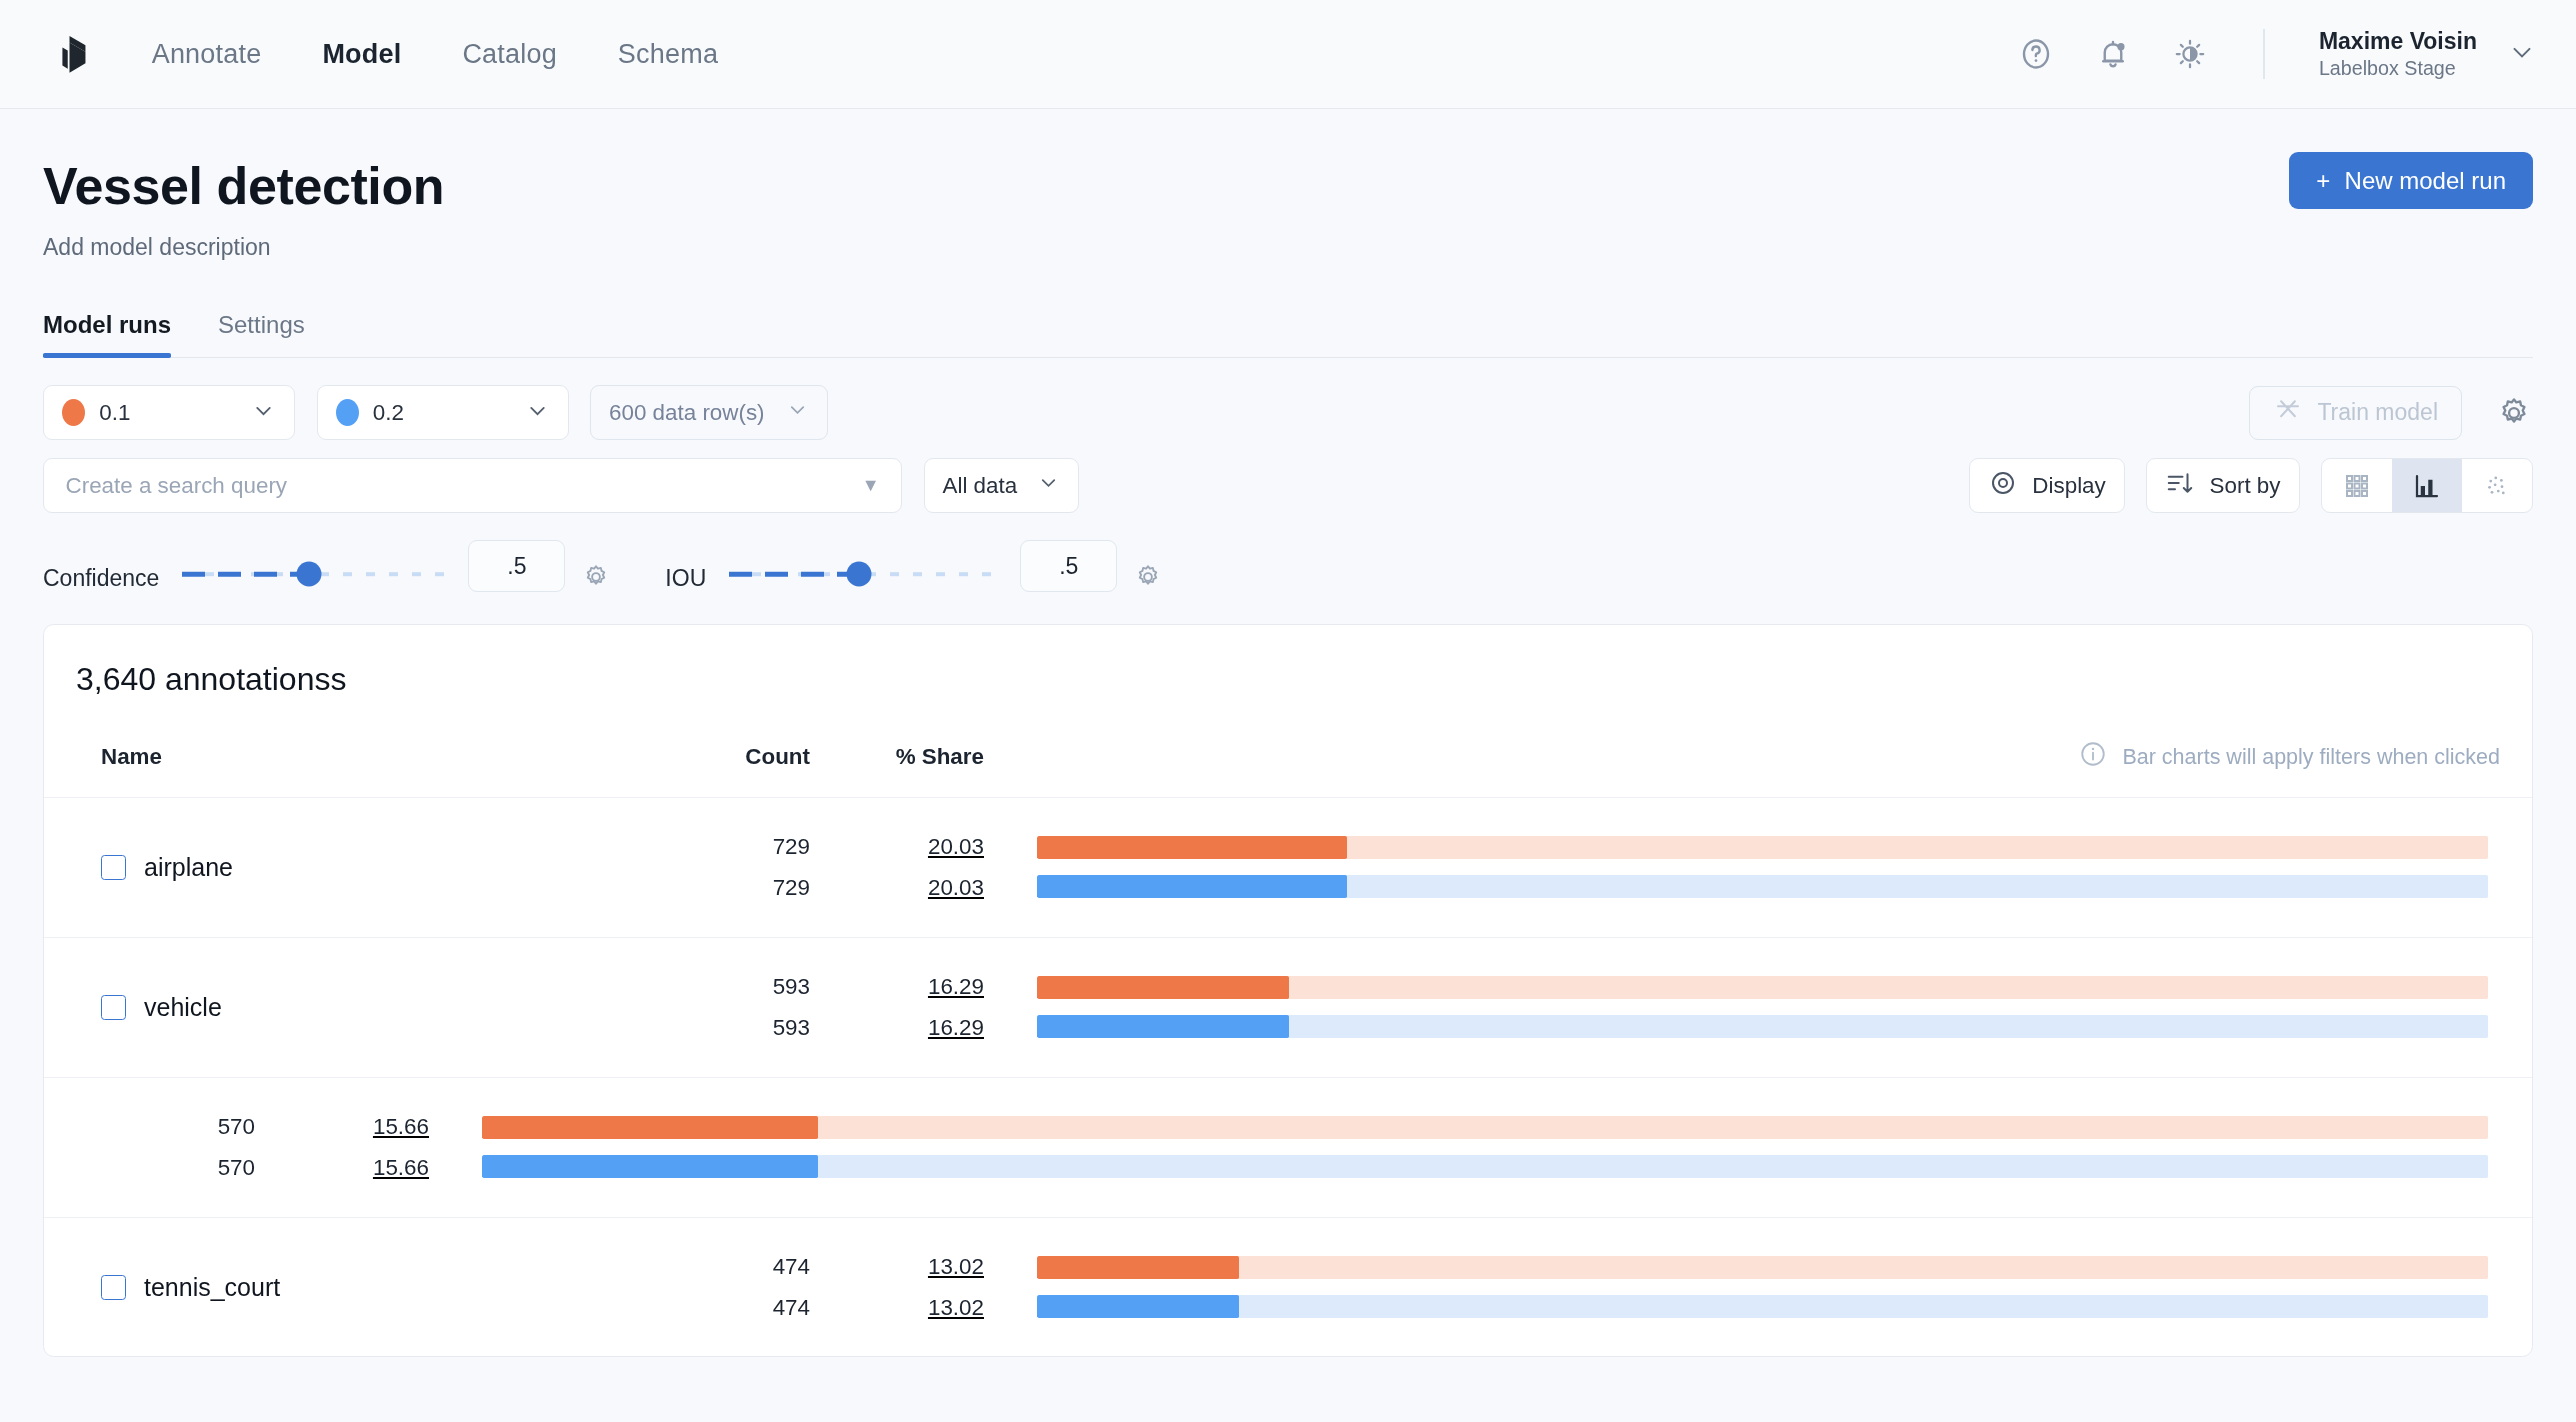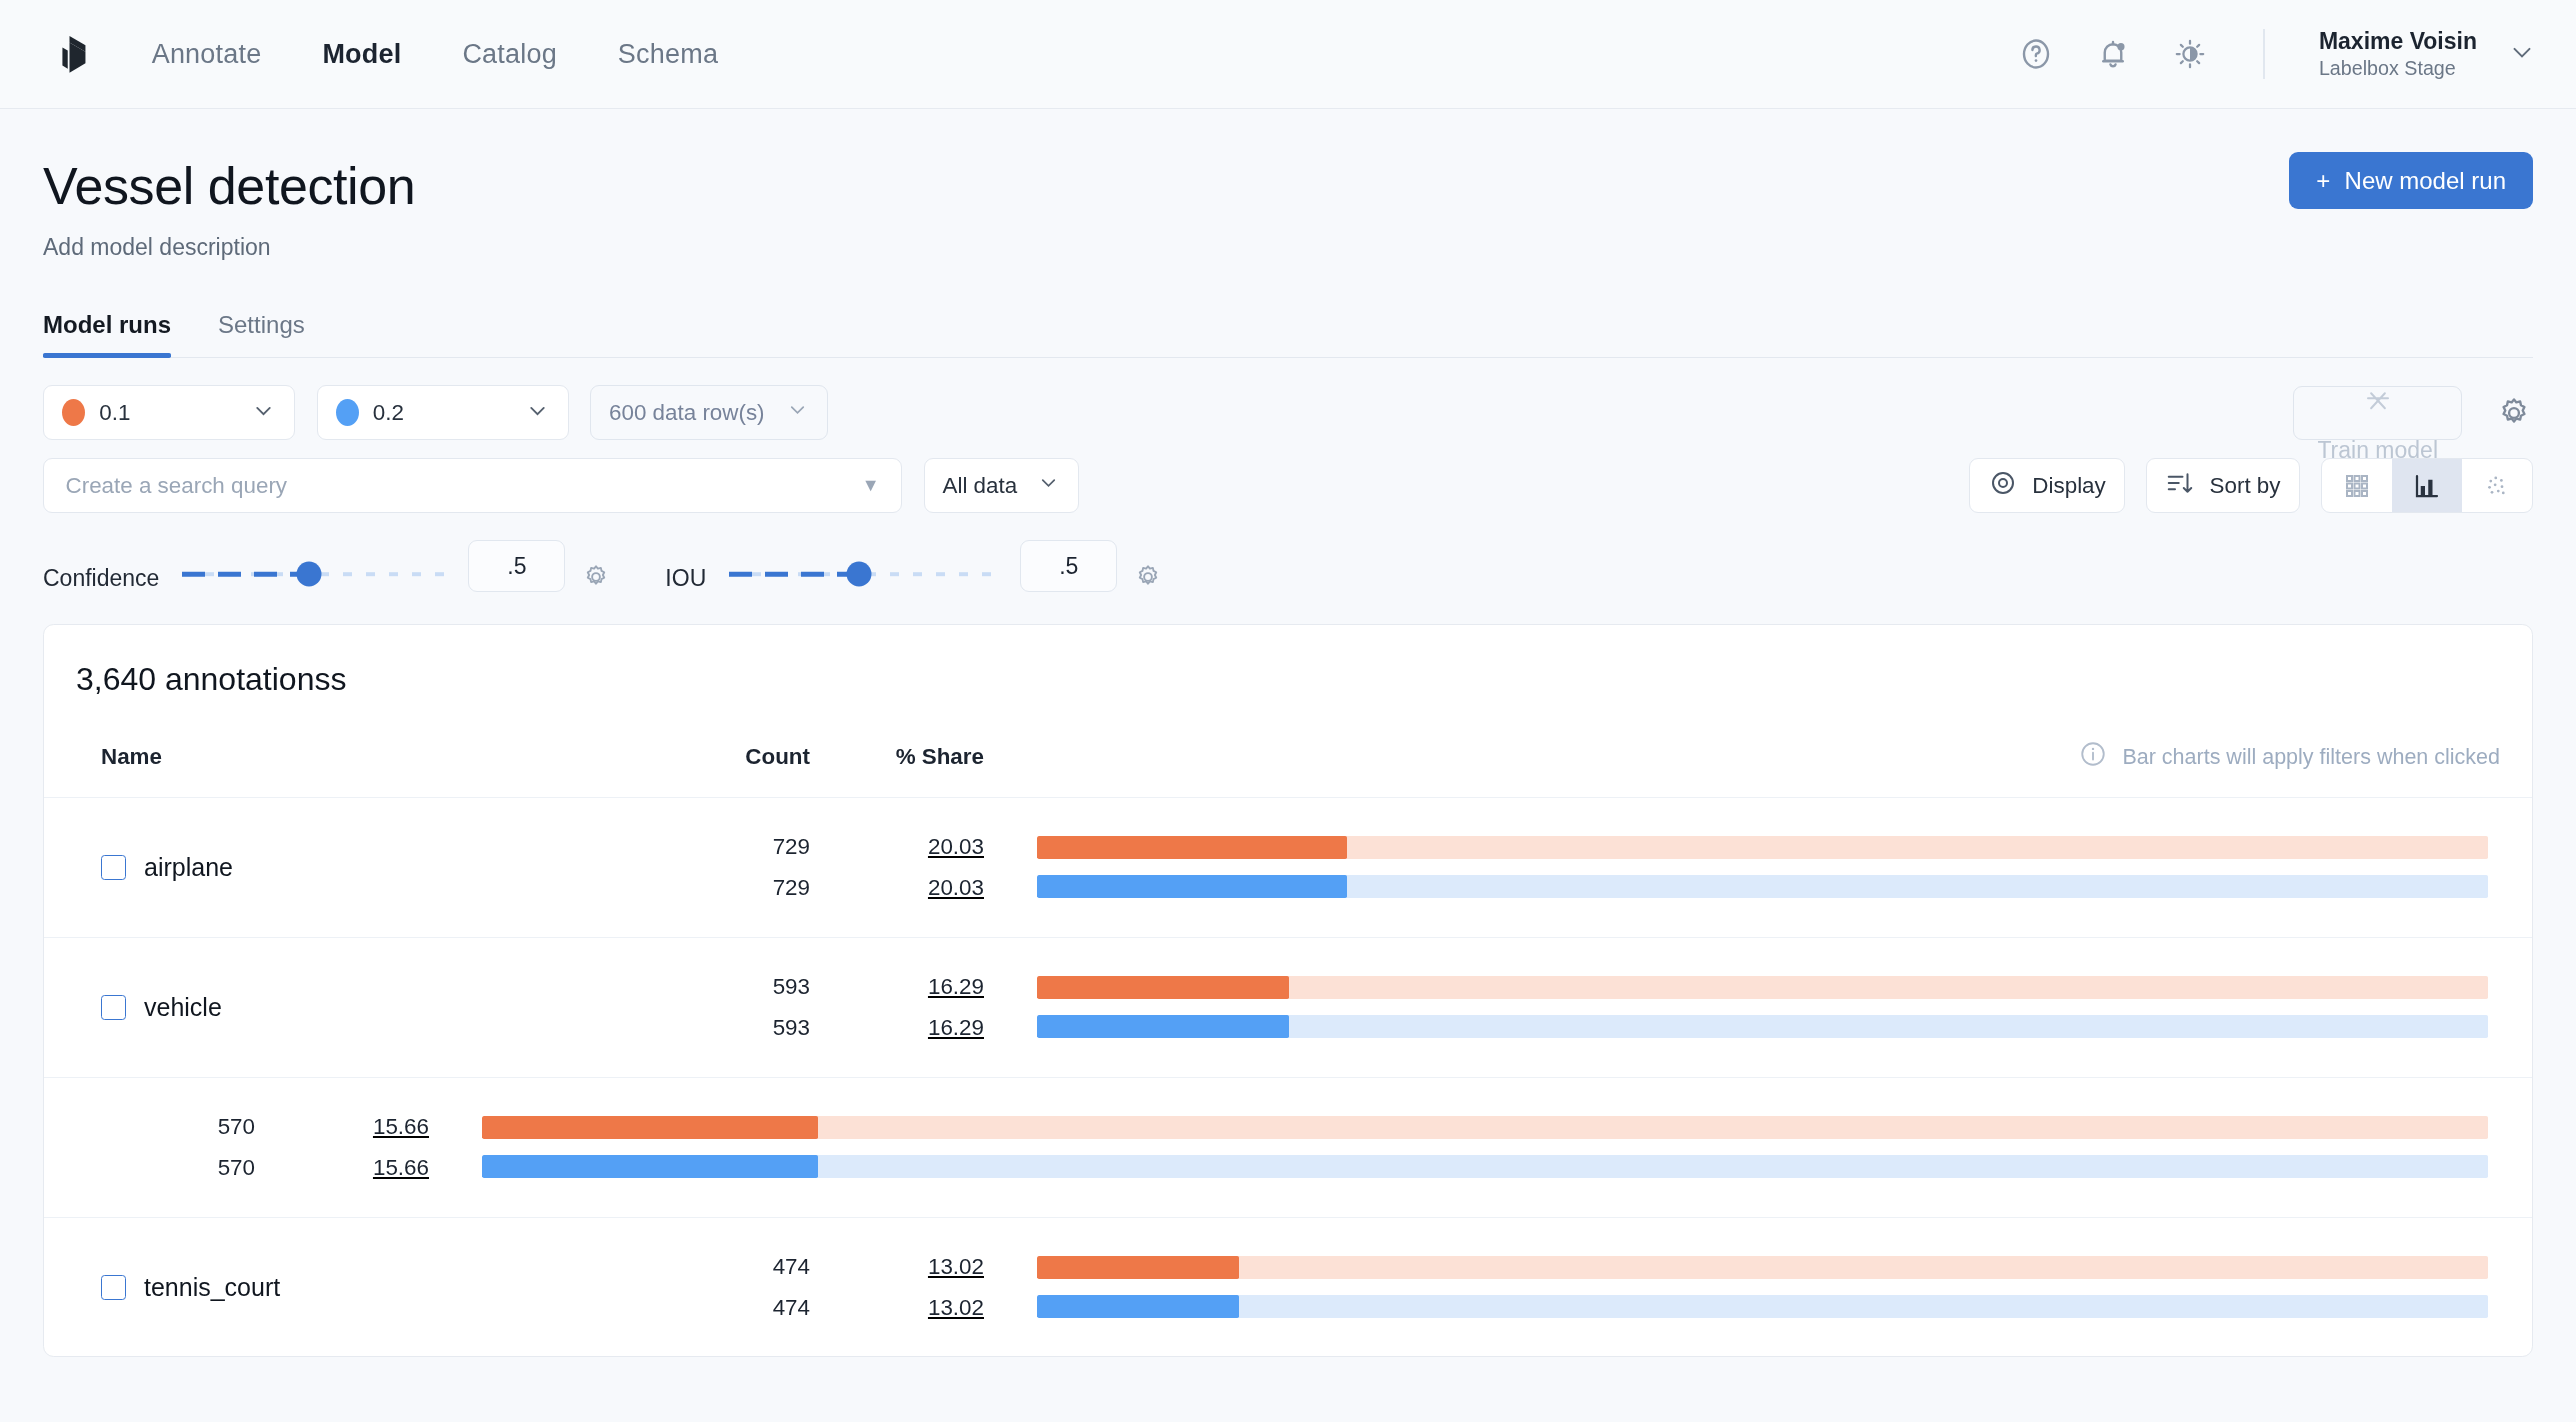--- a/index.html
+++ b/index.html
@@ -28,21 +28,21 @@
   .nav-link.active { color: #1c2430; font-weight: 700; }
   .topnav-right { margin-left: auto; display: flex; align-items: center; gap: 38px; }
   .icon-btn { width: 39px; height: 39px; display: flex; align-items: center; justify-content: center; cursor: pointer; }
   .divider-v { width: 1.8px; height: 50px; background: #e1e7ef; margin: 0 16px; }
   .user-block { display: flex; align-items: center; gap: 30px; cursor: pointer; }
   .user-name { font-size: 23px; font-weight: 700; color: #1c2430; line-height: 1.25; }
   .user-org { font-size: 19.7px; color: #6b7787; line-height: 1.3; }
 
   
   .page-head { padding: 47px 43px 0 43px; position: relative; }
-  .page-title { font-size: 52px; font-weight: 400; color: #10161f; letter-spacing: -0.4px; }
+  .page-title { font-size: 52px; font-weight: 700; color: #10161f; letter-spacing: -0.4px; }
   .page-sub { margin-top: 18px; font-size: 23px; color: #5e6a79; }
   .btn-primary {
     position: absolute; right: 43px; top: 43px;
     background: #3a76d1; color: #fff; border: none; border-radius: 9px;
     height: 57px; padding: 0 27px;
     font-size: 24px; font-family: inherit;
     display: flex; align-items: center; gap: 14.3px; cursor: pointer;
   }
 
   
@@ -77,21 +77,21 @@
     border: none; outline: none; flex: 1; font-size: 22.4px;
     font-family: inherit; color: #28313d; background: transparent;
   }
   .search-box input::placeholder { color: #9aa6b6; }
   .caret-down { color: #9aa6b6; font-size: 18px; }
 
   .spacer { flex: 1; }
   .train-btn {
     border: 0.9px solid #dfe5ed; background: transparent; border-radius: 9px;
     height: 54px; padding: 0 23px; display: flex; align-items: center; gap: 14.3px;
-    font-size: 23px; color: #bcc6d3; cursor: not-allowed; font-family: inherit; flex-direction: column;
+    font-size: 23px; color: #bcc6d3; cursor: not-allowed; font-family: inherit;
   }
   .seg {
     display: flex; border: 0.9px solid #e3e8ef; border-radius: 9px; overflow: hidden; background: #fff;
     height: 55px;
   }
   .seg-item { width: 70px; display: flex; align-items: center; justify-content: center; cursor: pointer; }
   .seg-item.active { background: #dfe5f0; }
 
   
   .sliders { margin: 27px 43px 0 43px; display: flex; align-items: flex-end; gap: 0; }

